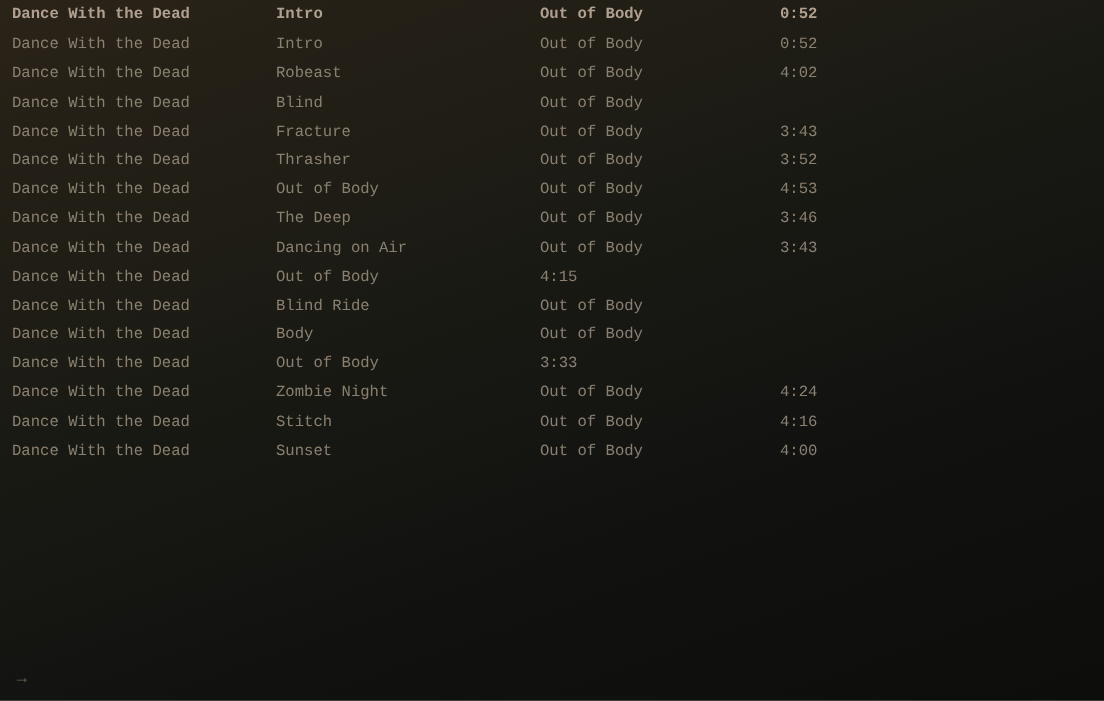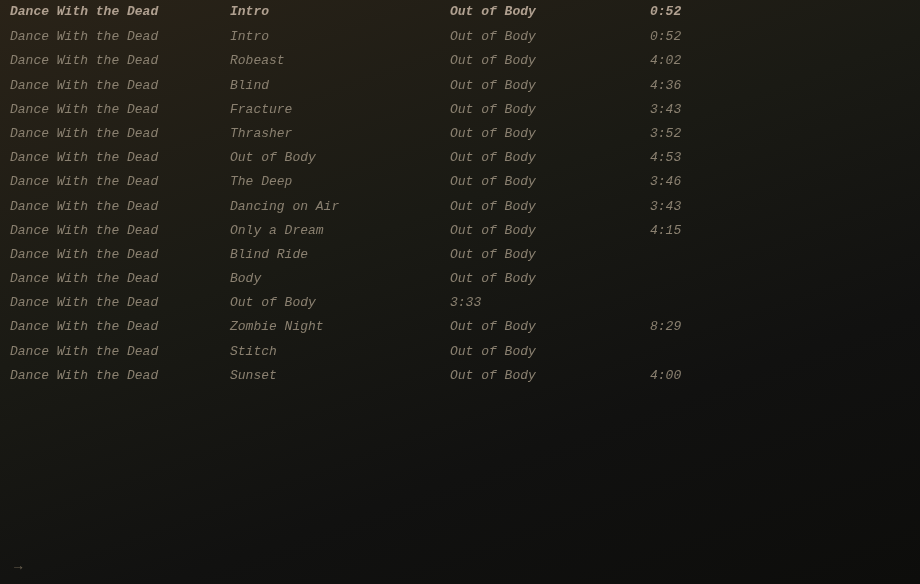--- a/index.html
+++ b/index.html
@@ -23,21 +23,20 @@
       width: 100%;
       padding: 0;
     }
 
     .track-row {
       display: grid;
       grid-template-columns: 220px 220px 200px 1fr;
       padding: 3px 16px 3px 10px;
       line-height: 1.4;
       cursor: pointer;
-      font-style: italic;
     }
 
     .track-row.header {
       color: #b0a090;
       font-weight: bold;
       padding-bottom: 4px;
     }
 
     .track-row .duration {
       text-align: left;
@@ -76,21 +75,20 @@
     <div class="track-row">
       <span>Dance With the Dead</span>
       <span>Robeast</span>
       <span>Out of Body</span>
       <span class="duration">4:02</span>
     </div>
     <div class="track-row">
       <span>Dance With the Dead</span>
       <span>Blind</span>
       <span>Out of Body</span>
-      <span class="duration">4:36</span>
     </div>
     <div class="track-row">
       <span>Dance With the Dead</span>
       <span>Fracture</span>
       <span>Out of Body</span>
       <span class="duration">3:43</span>
     </div>
     <div class="track-row">
       <span>Dance With the Dead</span>
       <span>Thrasher</span>
@@ -110,21 +108,20 @@
       <span class="duration">3:46</span>
     </div>
     <div class="track-row">
       <span>Dance With the Dead</span>
       <span>Dancing on Air</span>
       <span>Out of Body</span>
       <span class="duration">3:43</span>
     </div>
     <div class="track-row">
       <span>Dance With the Dead</span>
-      <span>Only a Dream</span>
       <span>Out of Body</span>
       <span class="duration">4:15</span>
     </div>
     <div class="track-row">
       <span>Dance With the Dead</span>
       <span>Blind Ride</span>
       <span>Out of Body</span>
     </div>
     <div class="track-row">
       <span>Dance With the Dead</span>
@@ -133,26 +130,27 @@
     </div>
     <div class="track-row">
       <span>Dance With the Dead</span>
       <span>Out of Body</span>
       <span class="duration">3:33</span>
     </div>
     <div class="track-row">
       <span>Dance With the Dead</span>
       <span>Zombie Night</span>
       <span>Out of Body</span>
-      <span class="duration">8:29</span>
+      <span class="duration">4:24</span>
     </div>
     <div class="track-row">
       <span>Dance With the Dead</span>
       <span>Stitch</span>
       <span>Out of Body</span>
+      <span class="duration">4:16</span>
     </div>
     <div class="track-row">
       <span>Dance With the Dead</span>
       <span>Sunset</span>
       <span>Out of Body</span>
       <span class="duration">4:00</span>
     </div>
   </div>
 
 <div class="bottom-arrow">→</div>

